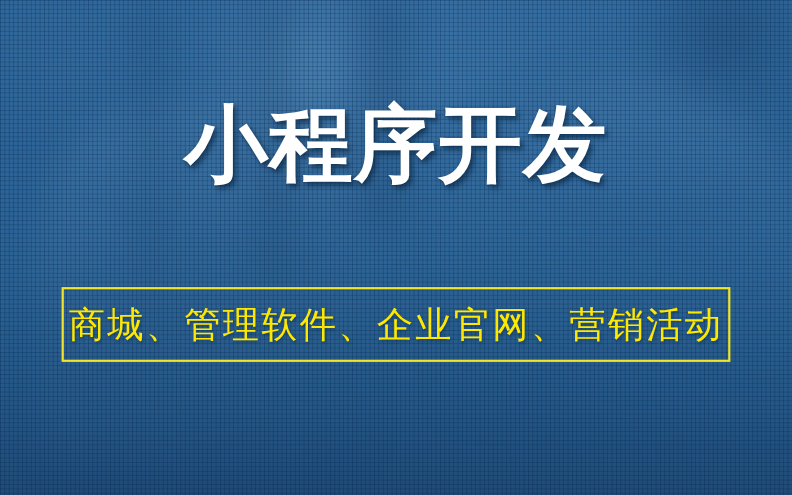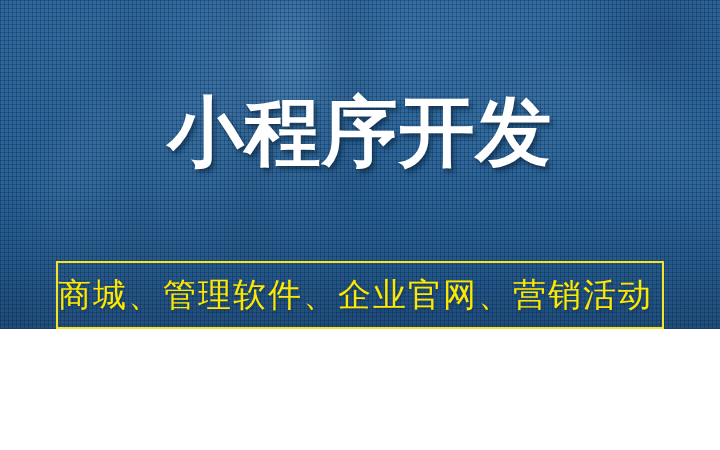--- a/index.html
+++ b/index.html
@@ -4,21 +4,21 @@
 <style>
   html, body {
     margin: 0;
     padding: 0;
     background: #ffffff;
   }
 
   #banner {
     position: relative;
     width: 720px;
-    height: 329px;
+    height: 450px;
     overflow: hidden;
     font-family: "Liberation Sans", "DejaVu Sans", sans-serif;
     background: #1d588d;
   }
 
   
 
   
   .bg-base {
     position: absolute;
@@ -167,20 +167,21 @@
   .tagline-box {
     position: absolute;
     left: 56px;
     top: 261px;
     width: 608px;
     height: 68px;
     box-sizing: border-box;
     border: 2px solid #f2e527;
     display: flex;
     align-items: center;
+    justify-content: center;
   }
 
   .tagline-text {
     font-size: 33px;
     line-height: 40px;
     font-weight: normal;
     color: #ffe800;
     letter-spacing: 2px;
     white-space: nowrap;
     text-shadow: 1px 2px 3px rgba(8,32,58,0.40);

